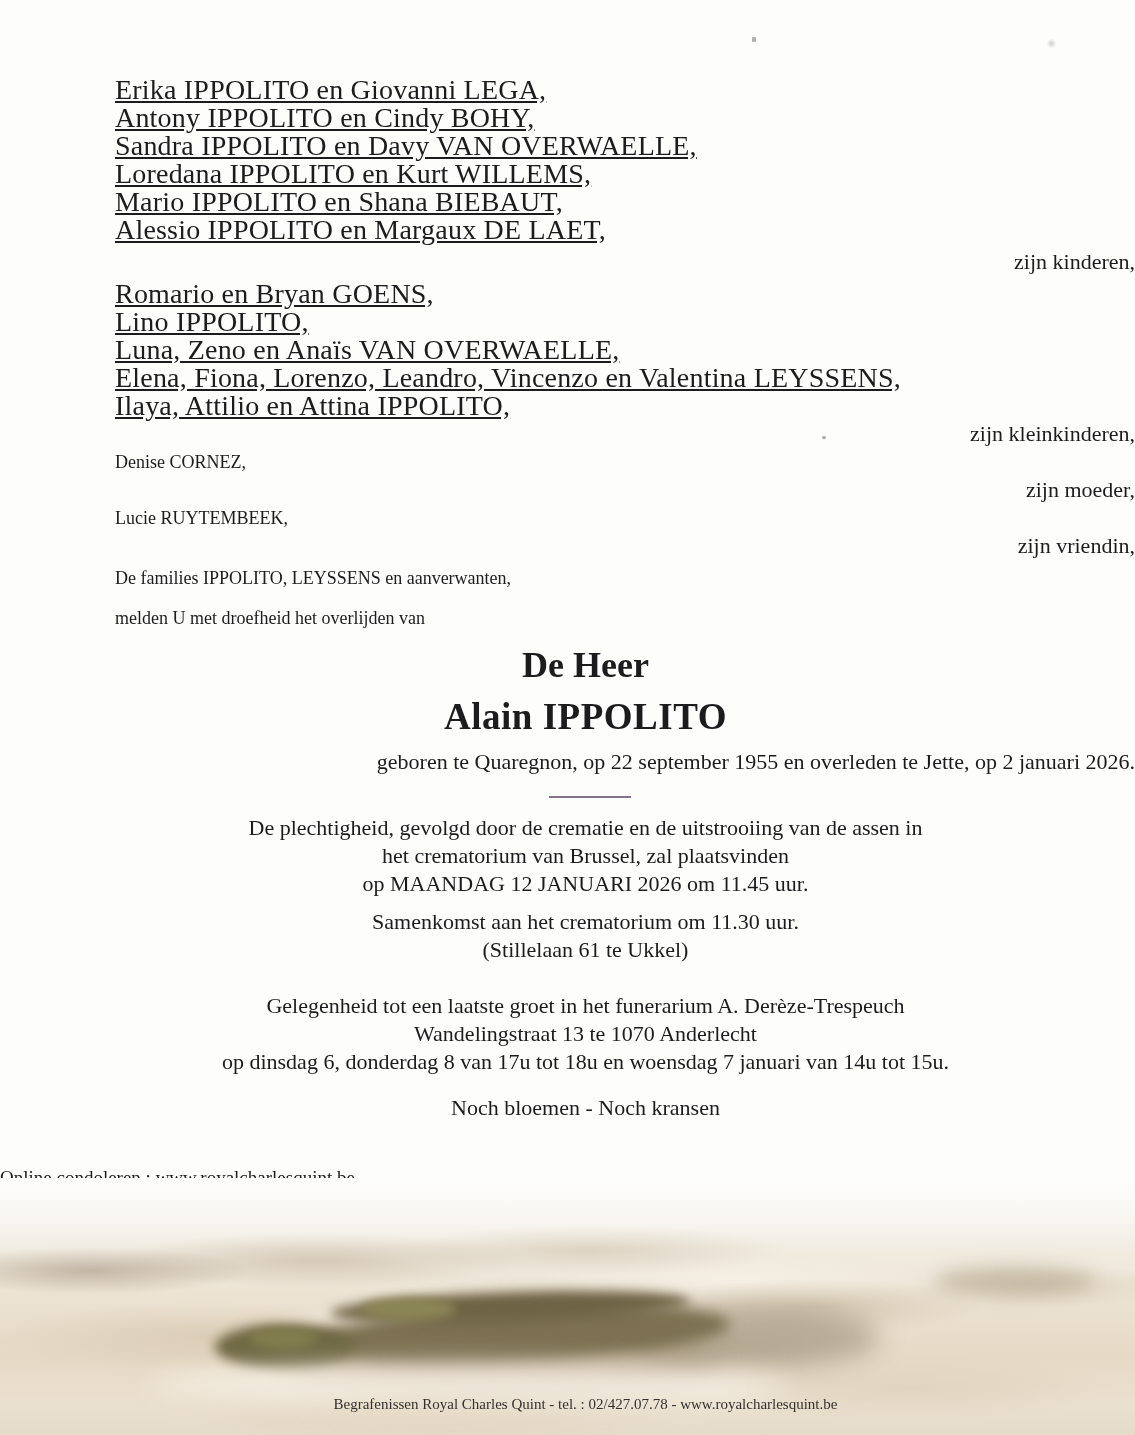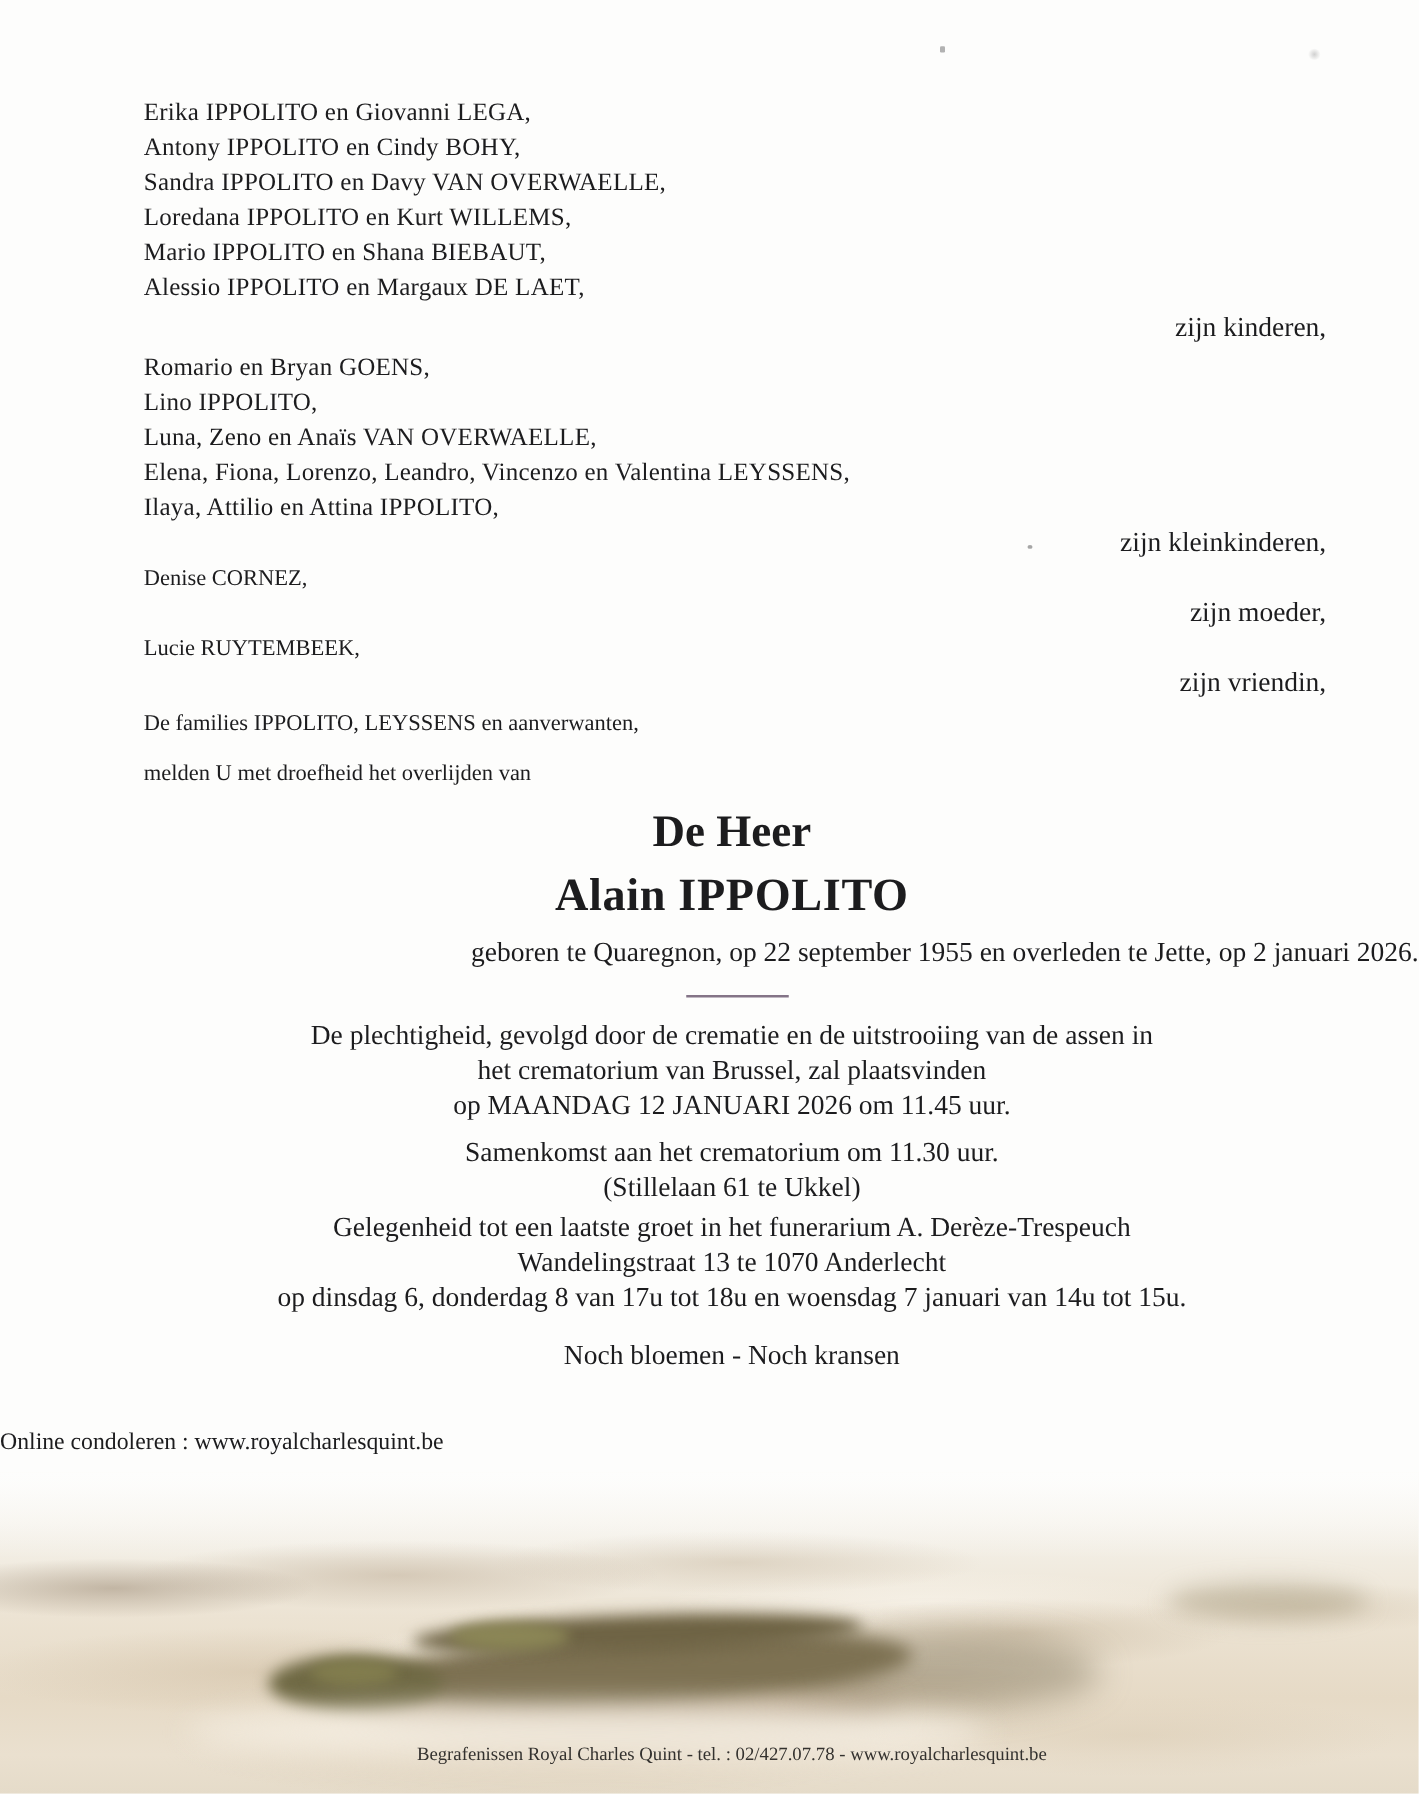--- a/index.html
+++ b/index.html
@@ -8,33 +8,33 @@
     background:#fdfdfc;
     font-family:"Liberation Serif","DejaVu Serif",serif;
     color:#1c1c1e;
     position:relative;
     overflow:hidden;
   }
   .sheet{position:relative;width:1135px;height:1435px;}
 
   .content{position:absolute;top:0;left:0;width:1135px;padding-top:76px;box-sizing:border-box;}
 
-  .names-block{margin-left:115px;font-size:20px;line-height:28px;letter-spacing:.2px;}
-  .relation{font-size:22px;line-height:28px;text-align:right;padding-right:74px;}
+  .names-block{margin-left:115px;font-size:28px;line-height:28px;letter-spacing:.2px;text-decoration:underline;}
+  .relation{font-size:22px;line-height:28px;text-align:right;}
   .single-name{margin-left:115px;font-size:18px;line-height:28px;}
 
   .centered{ text-align:center;padding-left:36px;font-size:22px;line-height:28px;}
 
   .honorific{margin-top:16px;font-size:36px;font-weight:bold;line-height:34px;}
   .deceased{margin-top:12px;font-size:37px;font-weight:bold;line-height:46px;letter-spacing:.5px;}
   .life-dates{margin-top:8px;text-align:right;}
 
   .divider{width:82px;height:2px;background:#847487;margin:20px auto 0 auto;transform:translateX(22px);}
   .mt4{margin-top:4px;} .mt10{margin-top:10px;} .mt12{margin-top:12px;}
-  .mt16{margin-top:16px;} .mt18{margin-top:18px;} .mt22{margin-top:4px;} .mt44{margin-top:44px;}
+  .mt16{margin-top:16px;} .mt18{margin-top:18px;} .mt22{margin-top:28px;} .mt44{margin-top:44px;}
 
   .condolence{font-size:19px;line-height:24px;}
 
   
   .sea-scene{
     position:absolute;left:0;top:1178px;width:1135px;height:257px;overflow:hidden;
     background-image:
       linear-gradient(180deg, rgba(253,253,252,1) 0%, rgba(253,253,252,.55) 9%, rgba(253,253,252,0) 27%),
       radial-gradient(ellipse 230px 34px at 8% 36%, rgba(150,132,110,.50), rgba(150,132,110,0) 70%),
       radial-gradient(ellipse 300px 40px at 28% 32%, rgba(176,156,130,.42), rgba(176,156,130,0) 70%),

